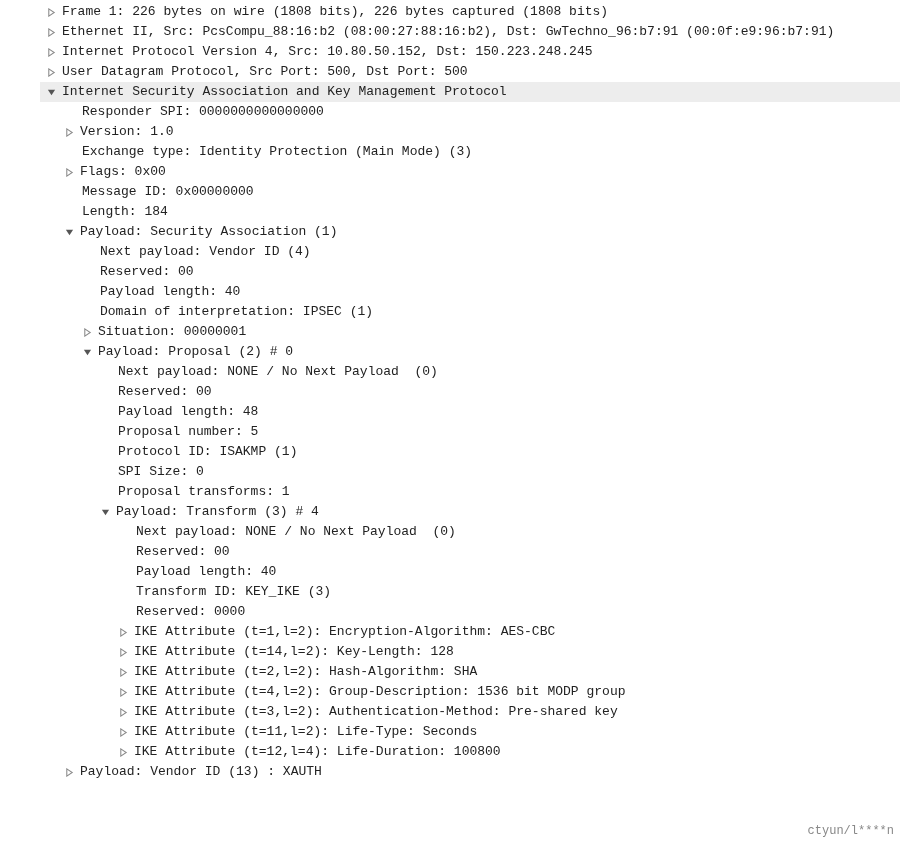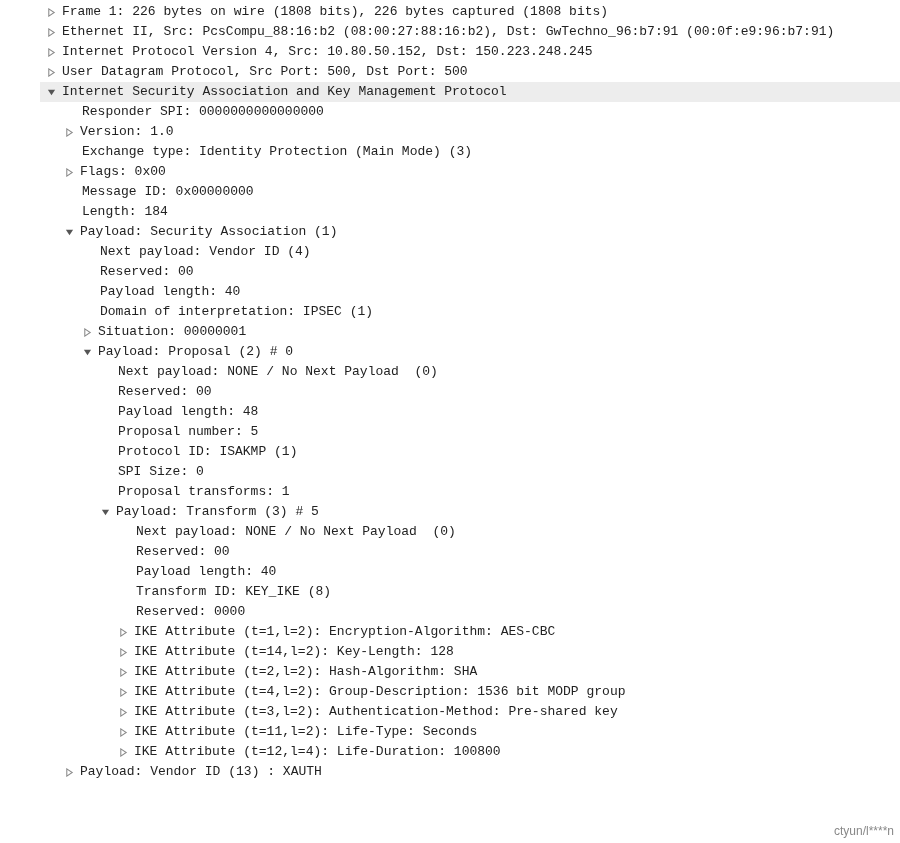--- a/index.html
+++ b/index.html
@@ -41,21 +41,21 @@
     height: 1px;
     flex-shrink: 0;
   }
   .label {
     white-space: pre;
   }
   .watermark {
     position: absolute;
     right: 6px;
     bottom: 4px;
-    font-family: Liberation Sans, sans-serif;
+    font-family: Liberation Mono, monospace;
     font-size: 12px;
     color: #888;
   }
 </style>
 </head>
 <body>
 <div class="container">
 
 <div id="tree">
       <div class="row"><span class="indent" style="width: 4px;"></span><span class="tw"><svg width="9" height="9" viewBox="0 0 10 10">
@@ -98,25 +98,25 @@
           </svg></span><span class="indent" style="width: 4px;"></span><span class="label">Payload: Proposal (2) # 0</span></div>
       <div class="row"><span class="indent" style="width: 78px;"></span><span class="label">Next payload: NONE / No Next Payload  (0)</span></div>
       <div class="row"><span class="indent" style="width: 78px;"></span><span class="label">Reserved: 00</span></div>
       <div class="row"><span class="indent" style="width: 78px;"></span><span class="label">Payload length: 48</span></div>
       <div class="row"><span class="indent" style="width: 78px;"></span><span class="label">Proposal number: 5</span></div>
       <div class="row"><span class="indent" style="width: 78px;"></span><span class="label">Protocol ID: ISAKMP (1)</span></div>
       <div class="row"><span class="indent" style="width: 78px;"></span><span class="label">SPI Size: 0</span></div>
       <div class="row"><span class="indent" style="width: 78px;"></span><span class="label">Proposal transforms: 1</span></div>
       <div class="row"><span class="indent" style="width: 58px;"></span><span class="tw"><svg width="9" height="9" viewBox="0 0 10 10">
             <path d="M1 2 L9 2 L5 8 Z" fill="#555"></path>
-          </svg></span><span class="indent" style="width: 4px;"></span><span class="label">Payload: Transform (3) # 5</span></div>
+          </svg></span><span class="indent" style="width: 4px;"></span><span class="label">Payload: Transform (3) # 4</span></div>
       <div class="row"><span class="indent" style="width: 96px;"></span><span class="label">Next payload: NONE / No Next Payload  (0)</span></div>
       <div class="row"><span class="indent" style="width: 96px;"></span><span class="label">Reserved: 00</span></div>
       <div class="row"><span class="indent" style="width: 96px;"></span><span class="label">Payload length: 40</span></div>
-      <div class="row"><span class="indent" style="width: 96px;"></span><span class="label">Transform ID: KEY_IKE (8)</span></div>
+      <div class="row"><span class="indent" style="width: 96px;"></span><span class="label">Transform ID: KEY_IKE (3)</span></div>
       <div class="row"><span class="indent" style="width: 96px;"></span><span class="label">Reserved: 0000</span></div>
       <div class="row"><span class="indent" style="width: 76px;"></span><span class="tw"><svg width="9" height="9" viewBox="0 0 10 10">
             <path d="M2 1 L8 5 L2 9 Z" fill="none" stroke="#8a8a8a" stroke-width="1.2"></path>
           </svg></span><span class="indent" style="width: 4px;"></span><span class="label">IKE Attribute (t=1,l=2): Encryption-Algorithm: AES-CBC</span></div>
       <div class="row"><span class="indent" style="width: 76px;"></span><span class="tw"><svg width="9" height="9" viewBox="0 0 10 10">
             <path d="M2 1 L8 5 L2 9 Z" fill="none" stroke="#8a8a8a" stroke-width="1.2"></path>
           </svg></span><span class="indent" style="width: 4px;"></span><span class="label">IKE Attribute (t=14,l=2): Key-Length: 128</span></div>
       <div class="row"><span class="indent" style="width: 76px;"></span><span class="tw"><svg width="9" height="9" viewBox="0 0 10 10">
             <path d="M2 1 L8 5 L2 9 Z" fill="none" stroke="#8a8a8a" stroke-width="1.2"></path>
           </svg></span><span class="indent" style="width: 4px;"></span><span class="label">IKE Attribute (t=2,l=2): Hash-Algorithm: SHA</span></div>

